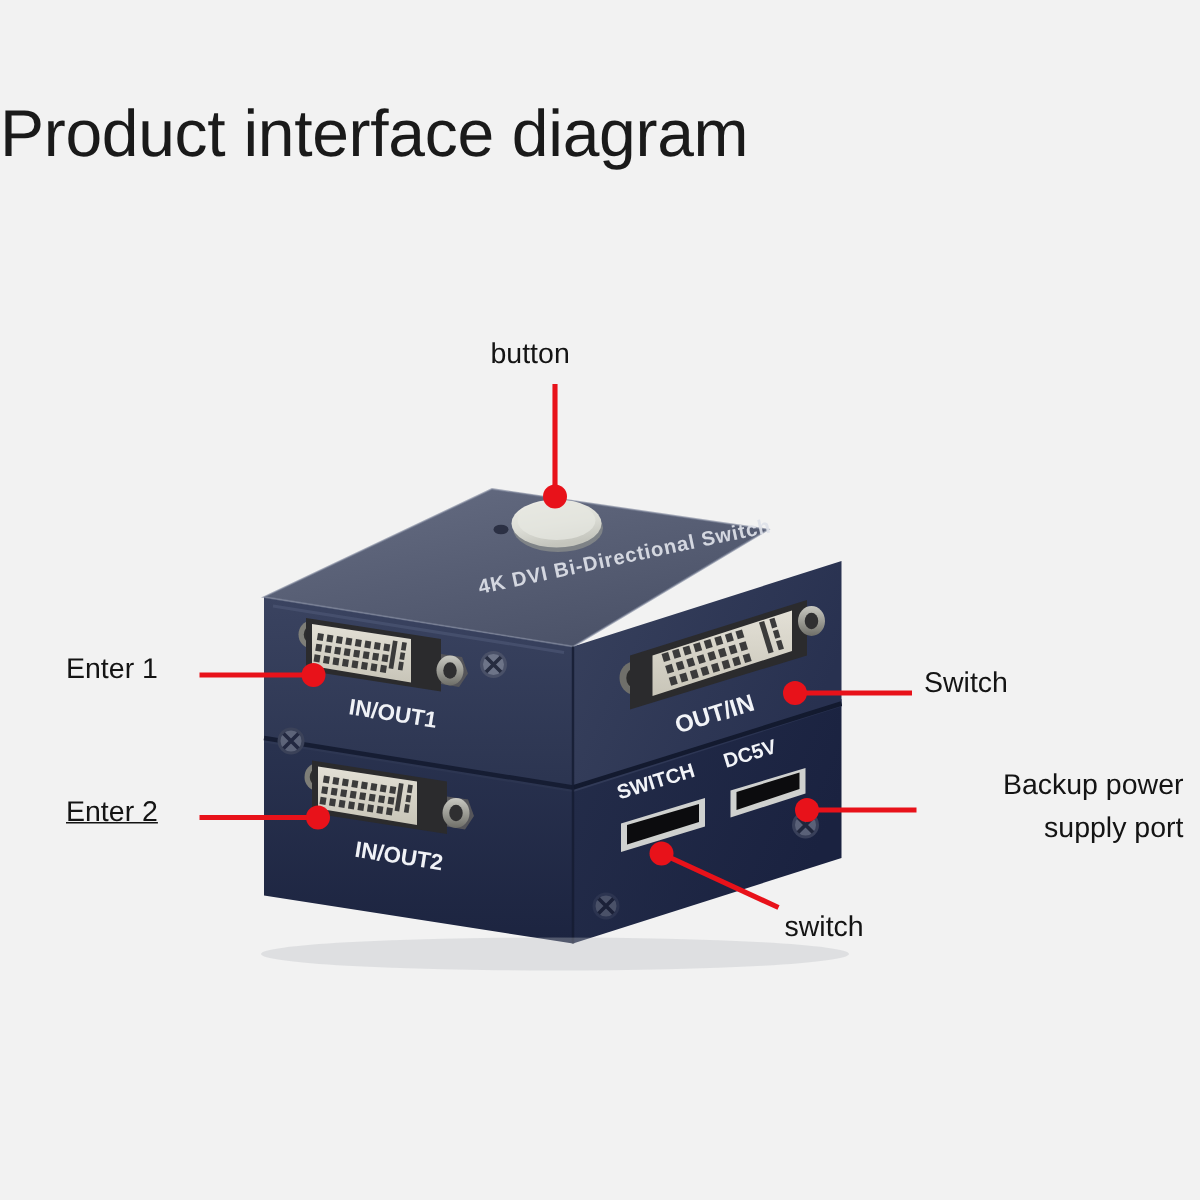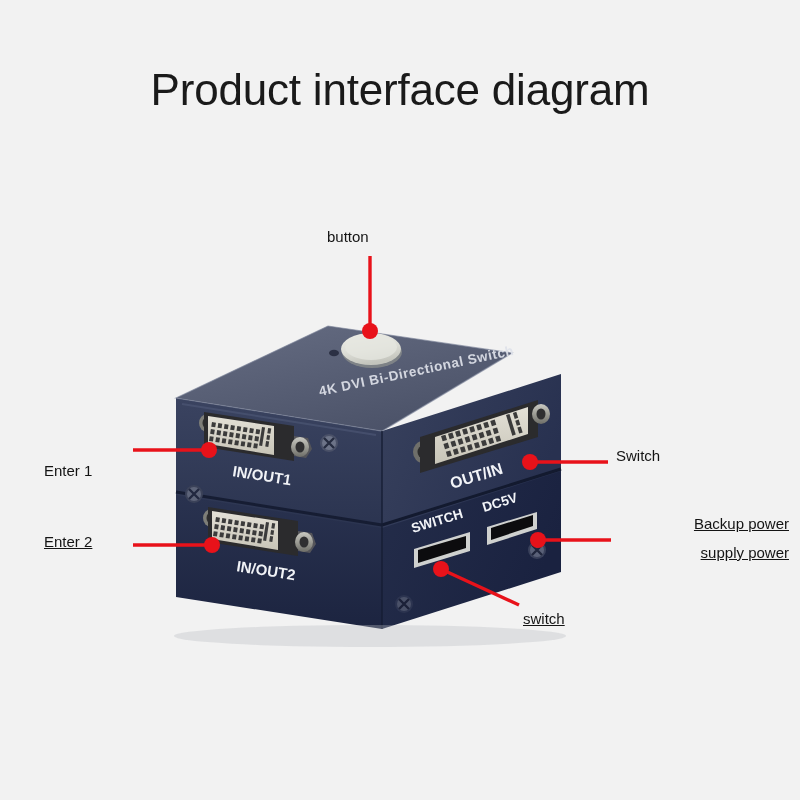--- a/index.html
+++ b/index.html
@@ -26,40 +26,39 @@
     top: 0;
     width: 800px;
     height: 800px;
     display: block;
   }
   .page-title {
     position: absolute;
     left: 0;
     top: 62px;
     width: 800px;
-    text-align: center;
     font-size: 44px;
     line-height: 56px;
     color: #1a1a1a;
     font-family: "Liberation Sans", sans-serif;
     letter-spacing: -0.2px;
     white-space: nowrap;
   }
   .callout {
     position: absolute;
     color: #141414;
-    font-size: 15px;
+    font-size: 19px;
     line-height: 29px;
     font-family: "Liberation Sans", sans-serif;
     white-space: nowrap;
   }
-  .callout.two-line { white-space: normal; text-decoration: underline; }
+  .callout.two-line { white-space: normal; }
   .callout-line2 { display: block; }
   .c-button  { left: 327px; top: 222px; }
-  .c-enter1  { left: 44px;  top: 456px; }
+  .c-enter1  { left: 44px;  top: 432px; }
   .c-enter2  { left: 44px;  top: 527px; text-decoration: underline; }
   .c-output  { left: 616px; top: 441px; }
   .c-backup  { left: 617px; top: 509px; text-align: right; width: 172px; }
   .c-desktop { left: 523px; top: 592px; }
   .c-desktop .callout-line2 { margin-top: 12px; }
 </style>
 </head>
 <body>
 
 <div id="stage">
@@ -303,20 +302,20 @@
   <div class="callout c-button">button</div>
 
   <div class="callout c-enter1">Enter 1</div>
 
   <div class="callout c-enter2">Enter 2</div>
 
   <div class="callout c-output">Switch</div>
 
   <div class="callout two-line c-backup">
     <span class="callout-line1">Backup power</span>
-    <span class="callout-line2">supply power</span>
+    <span class="callout-line2">supply port</span>
   </div>
 
   <div class="callout two-line c-desktop">
     <span class="callout-line2">switch</span>
   </div>
 
 </div>
 
 </body></html>

